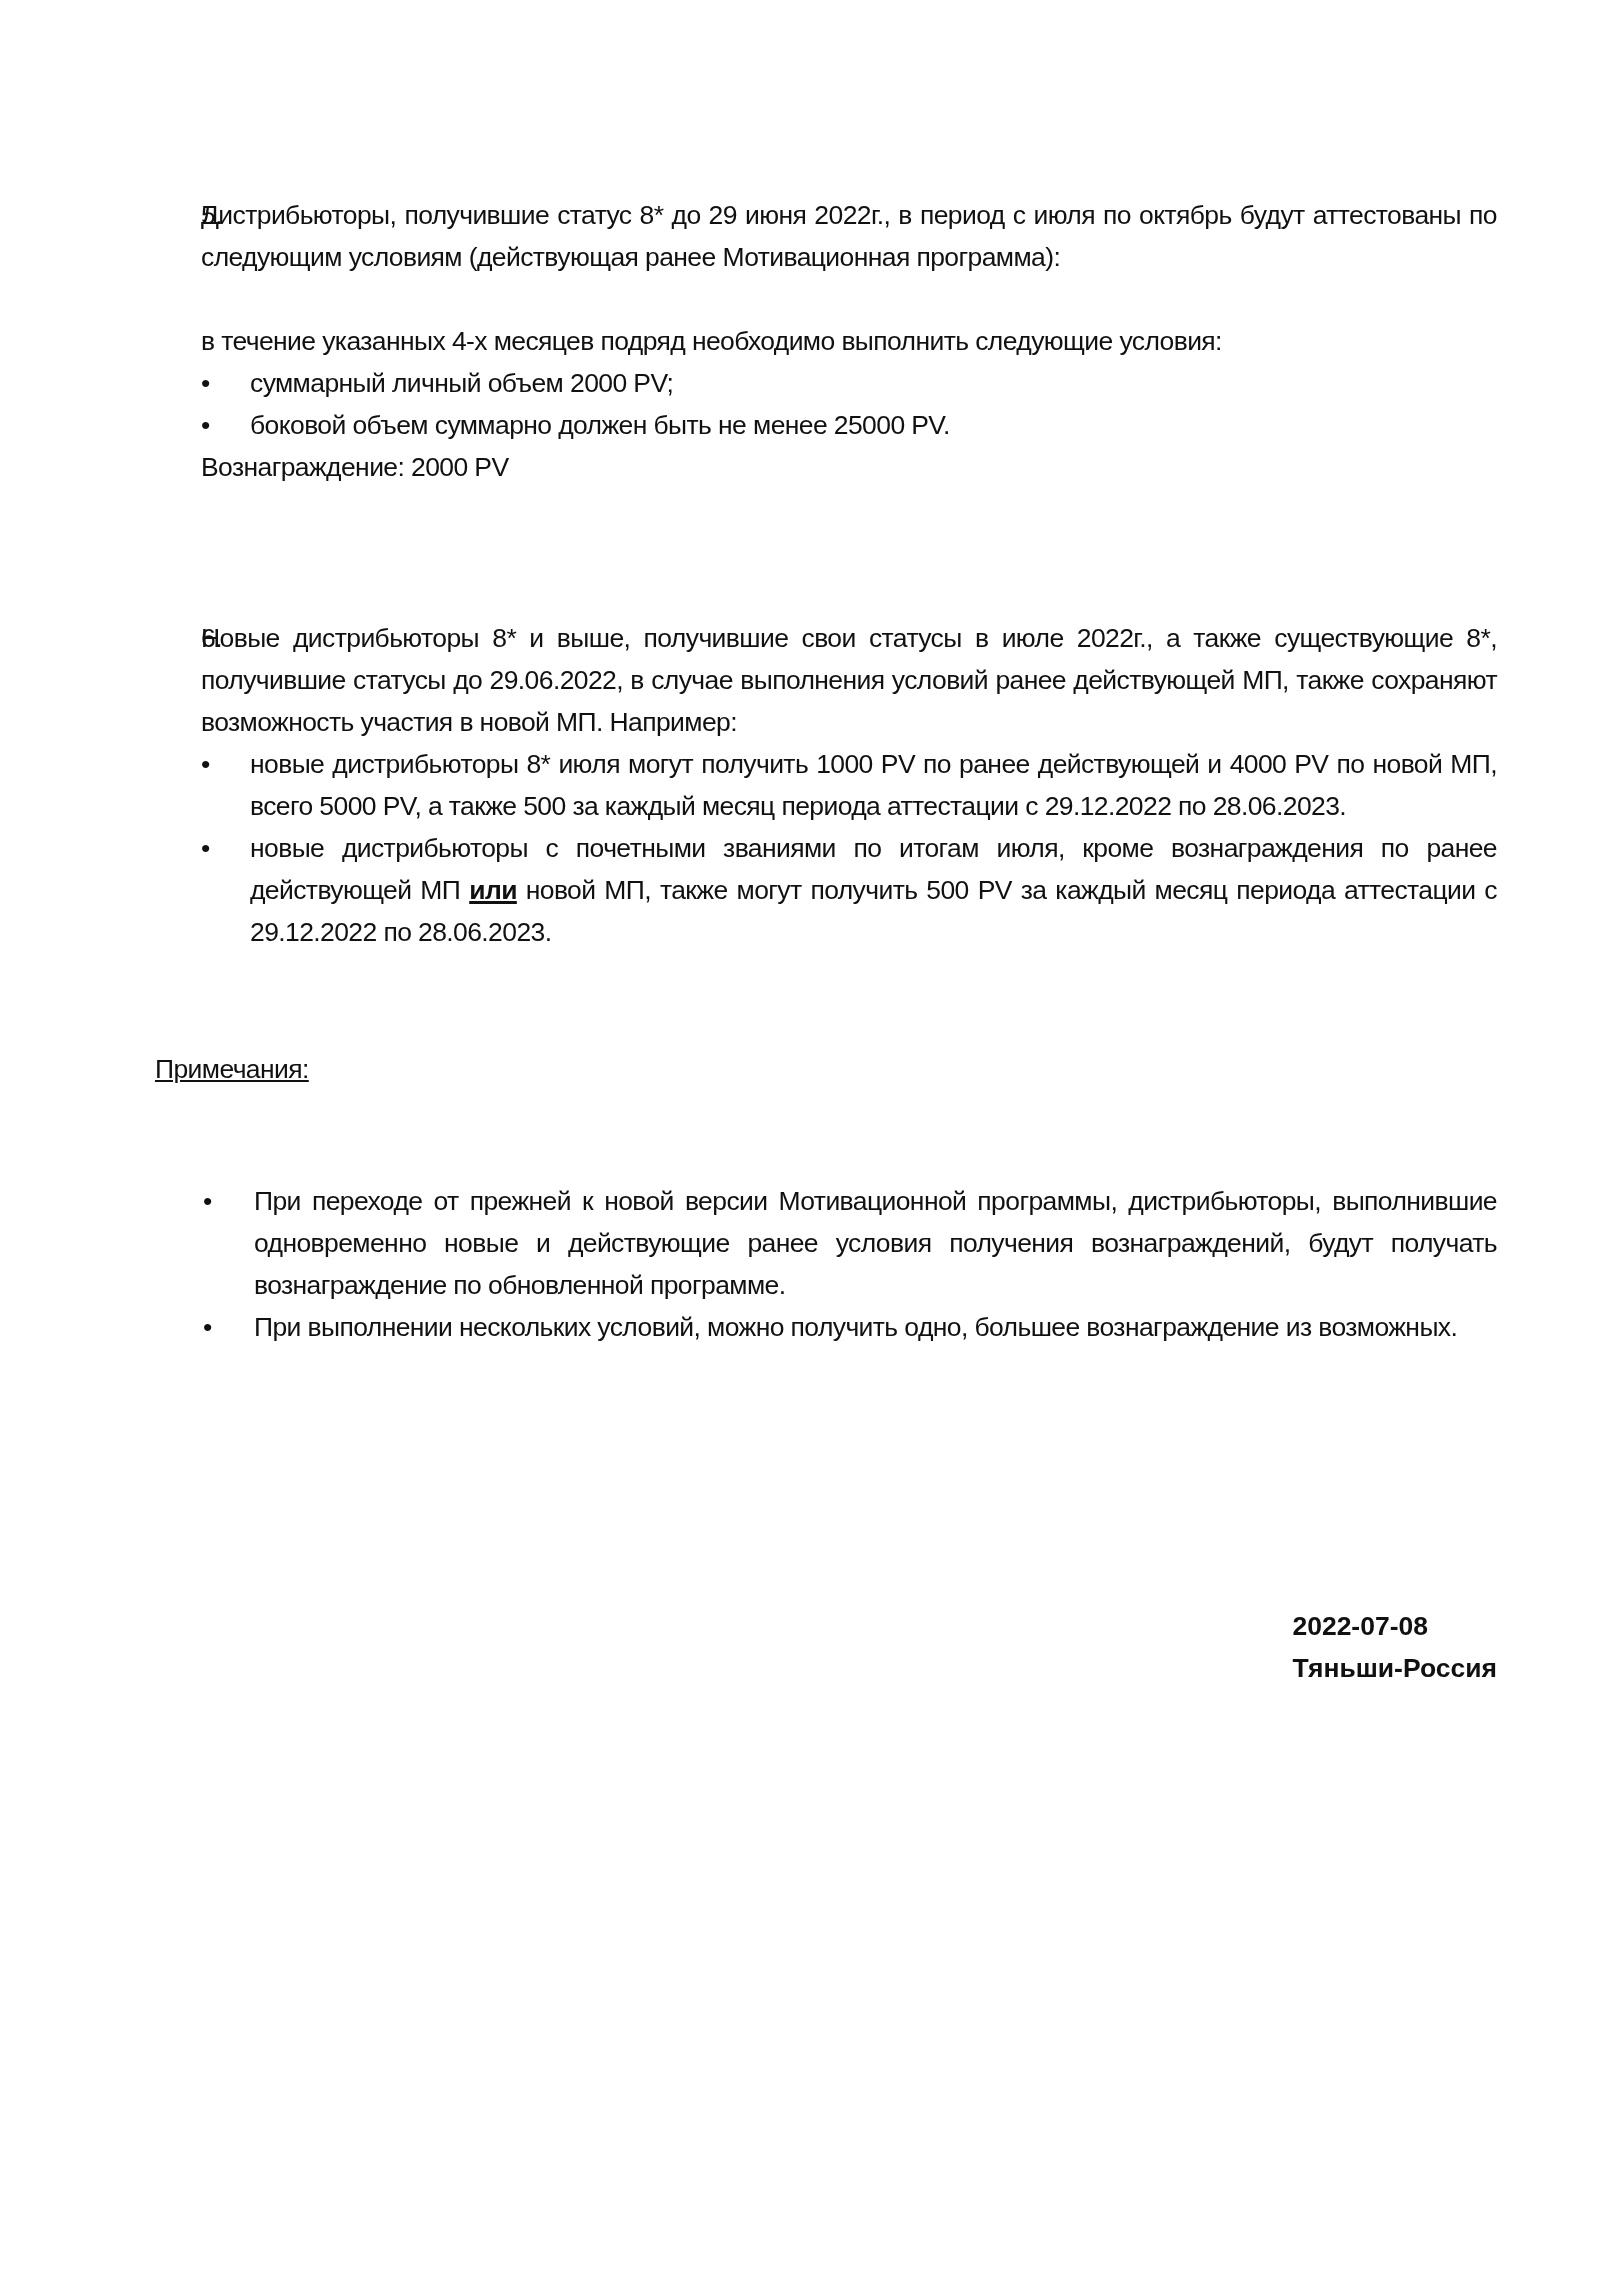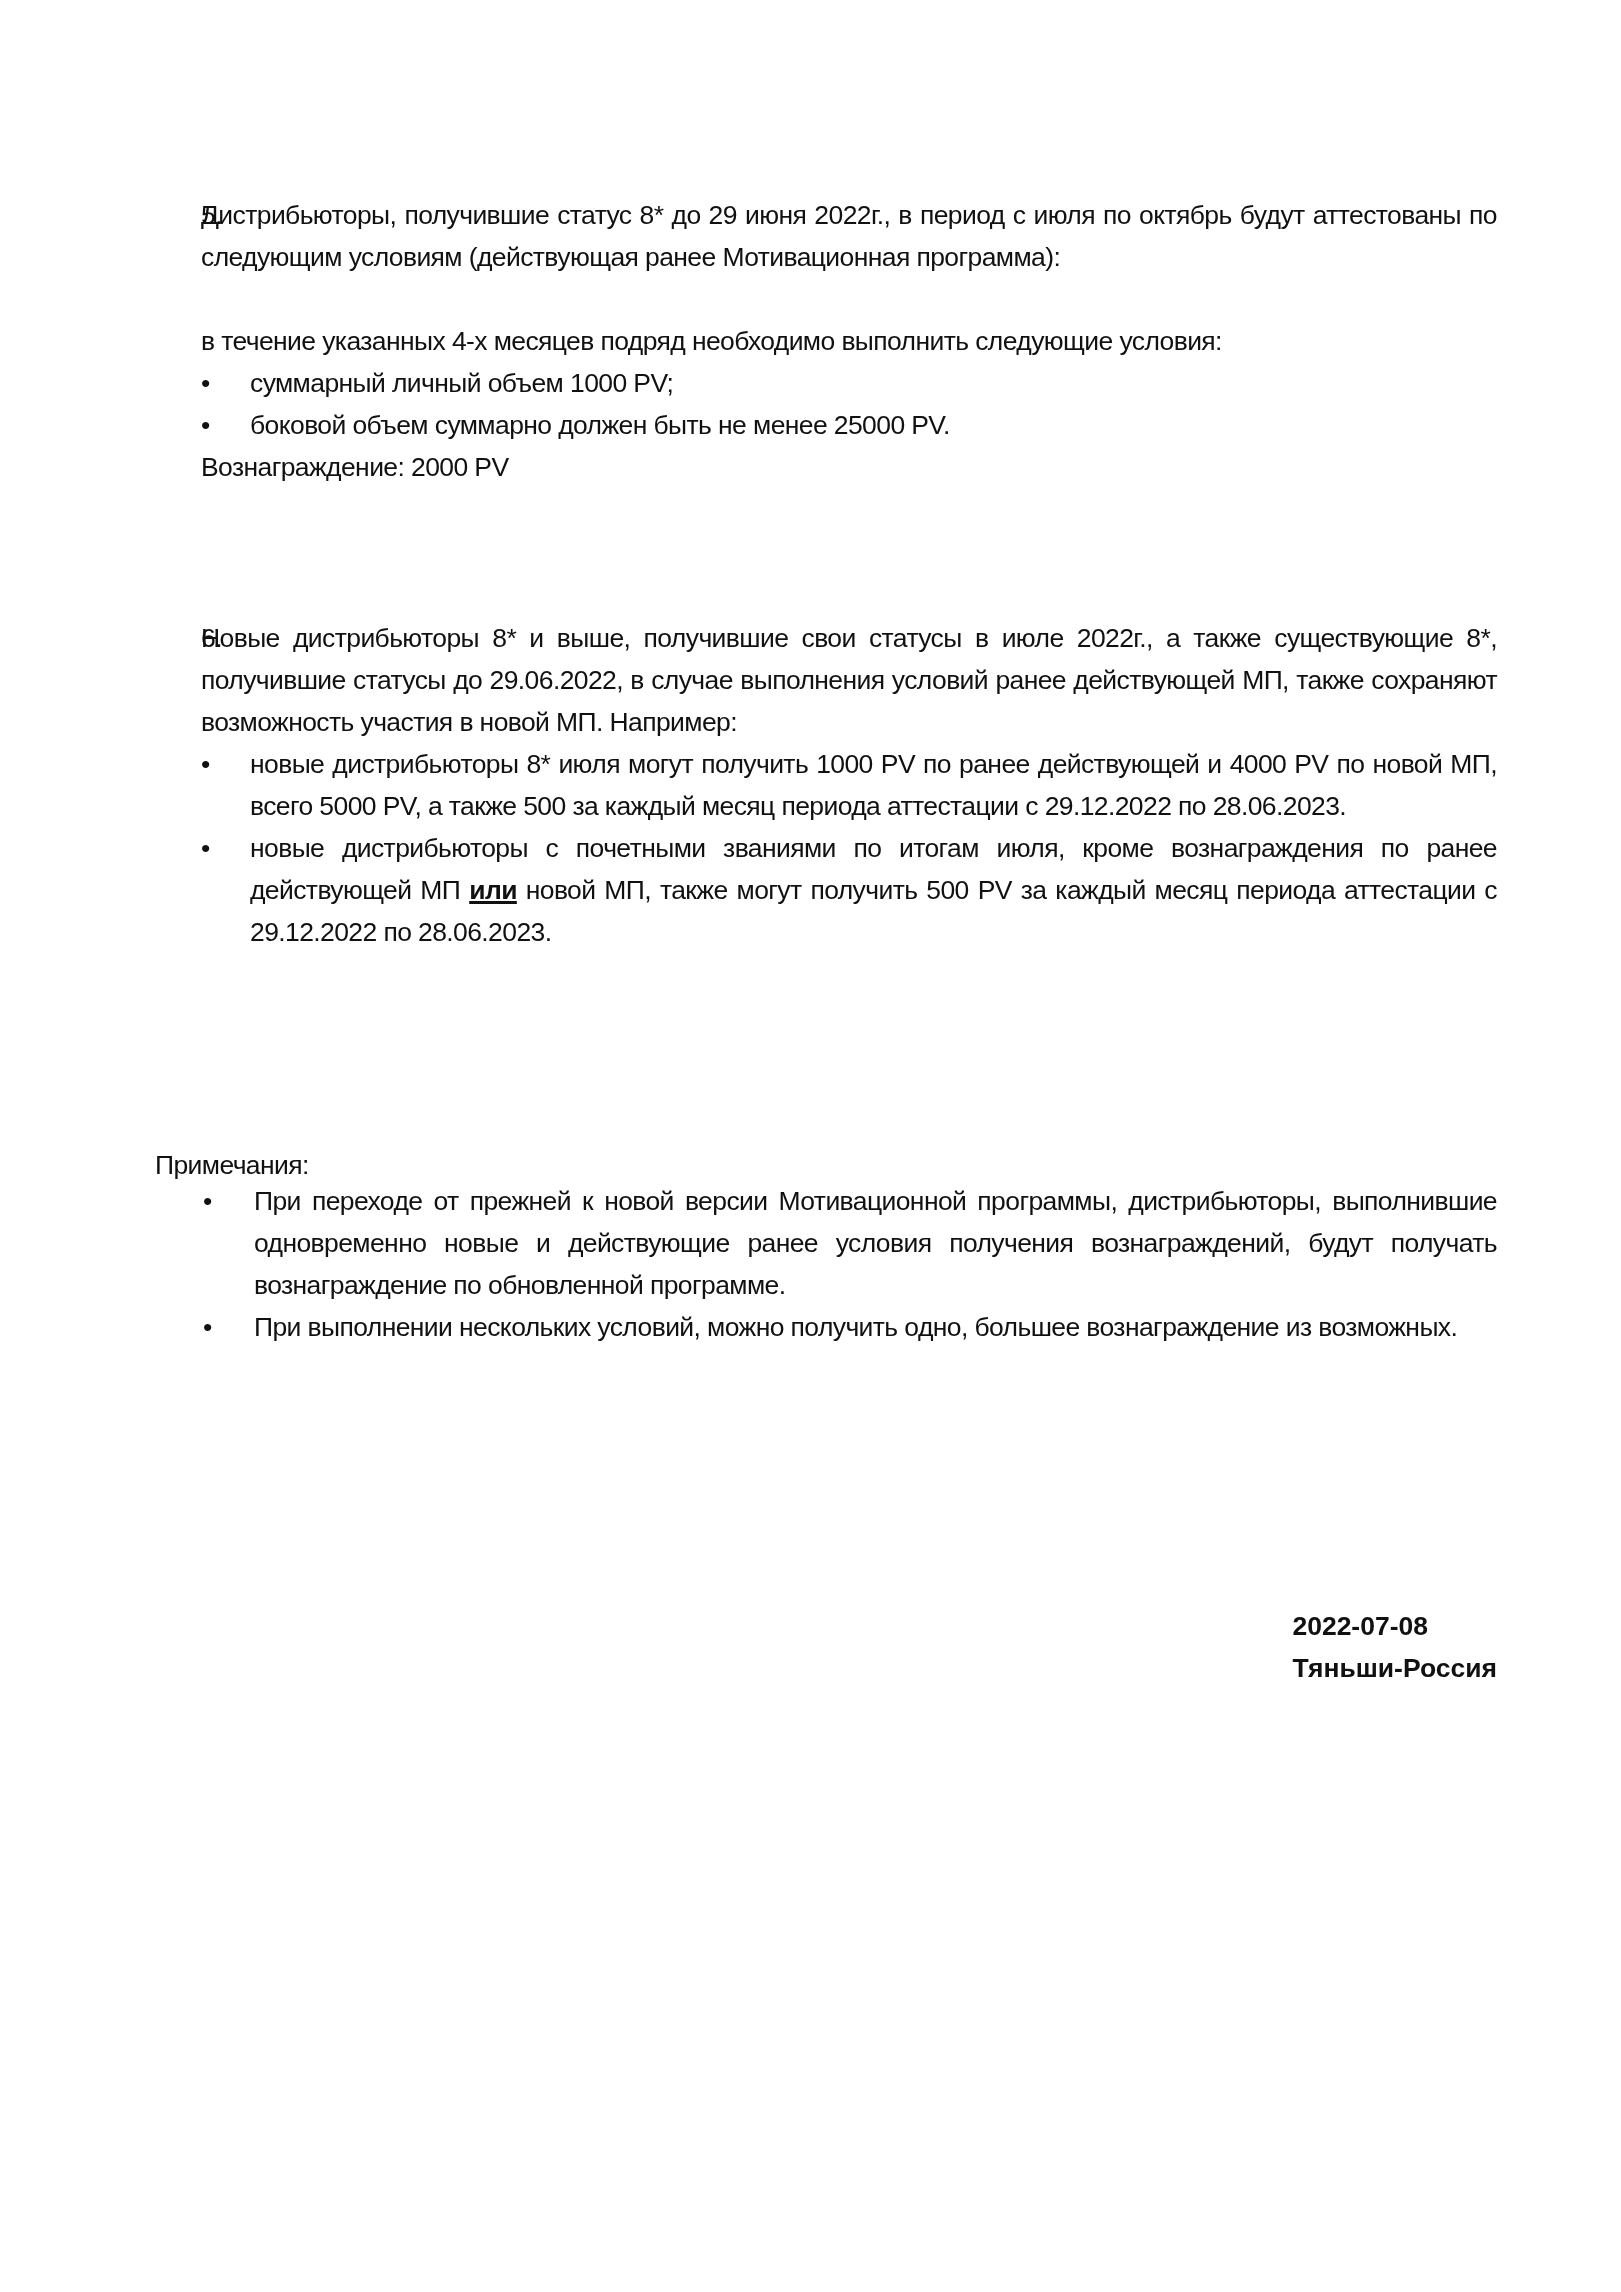--- a/index.html
+++ b/index.html
@@ -9,42 +9,42 @@
   }
   .page { position: absolute; left: 0; top: 0; width: 1621px; height: 2293px; }
   .txt { font-size: 26.5px; line-height: 42px; letter-spacing: -0.6px; }
   .justify { text-align: justify; text-align-last: left; }
   .item { position: absolute; left: 201px; width: 1296px; }
   .num { position: absolute; left: 0; top: 0; width: 59px; }
   .body { }
   .sub-bullets { margin: 0; padding: 0; list-style: none; }
   .sub-bullets li { position: relative; padding-left: 49px; }
   .sub-bullets li .dot { position: absolute; left: 0; top: 0; }
-  .notes-label { position: absolute; left: 155px; top: 1144px; }
+  .notes-label { position: absolute; left: 155px; top: 1048px; text-decoration: underline; }
   .notes { position: absolute; left: 201px; top: 1180px; width: 1296px; margin: 0; padding: 0; list-style: none; }
   .notes li { position: relative; padding-left: 53px; }
   .notes li .dot { position: absolute; left: 2px; top: 0; }
   .signature { position: absolute; right: 124px; top: 1605px; text-align: left; font-weight: bold; font-size: 26.5px; line-height: 42px; }
   u.bold-u { font-weight: bold; text-decoration-thickness: 2.9px; }
 </style>
 </head>
 <body>
 
 <div class="page">
 
   <div class="item txt" style="top:194px;">
     <span class="num">5.</span>
     <div class="body">
       <div class="justify">Дистрибьюторы, получившие статус 8* до 29 июня 2022г., в период с июля по октябрь будут аттестованы по следующим условиям (действующая ранее Мотивационная программа):</div>
       <div style="height:42px;"></div>
       <div>в течение указанных 4-х месяцев подряд необходимо выполнить следующие условия:</div>
       <ul class="sub-bullets">
         <li>
           <span class="dot">•</span>
-          <span>суммарный личный объем 1000 PV;</span>
+          <span>суммарный личный объем 2000 PV;</span>
         </li>
         <li>
           <span class="dot">•</span>
           <span>боковой объем суммарно должен быть не менее 25000 PV.</span>
         </li>
       </ul>
       <div>Вознаграждение: 2000 PV</div>
     </div>
   </div>
 

